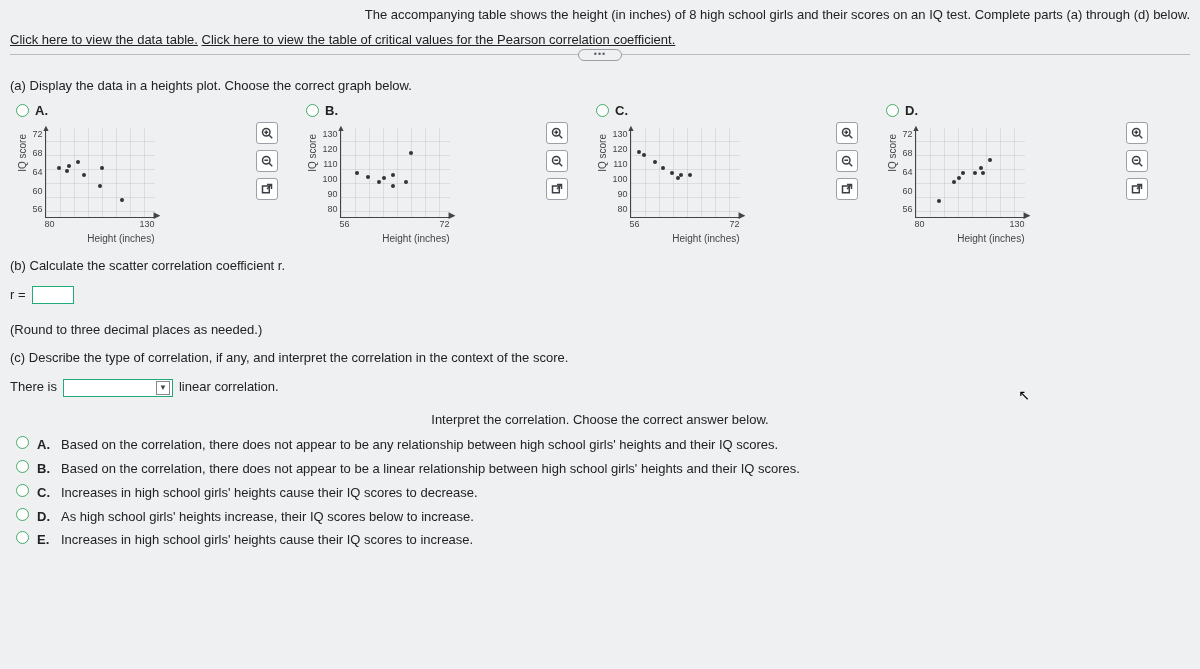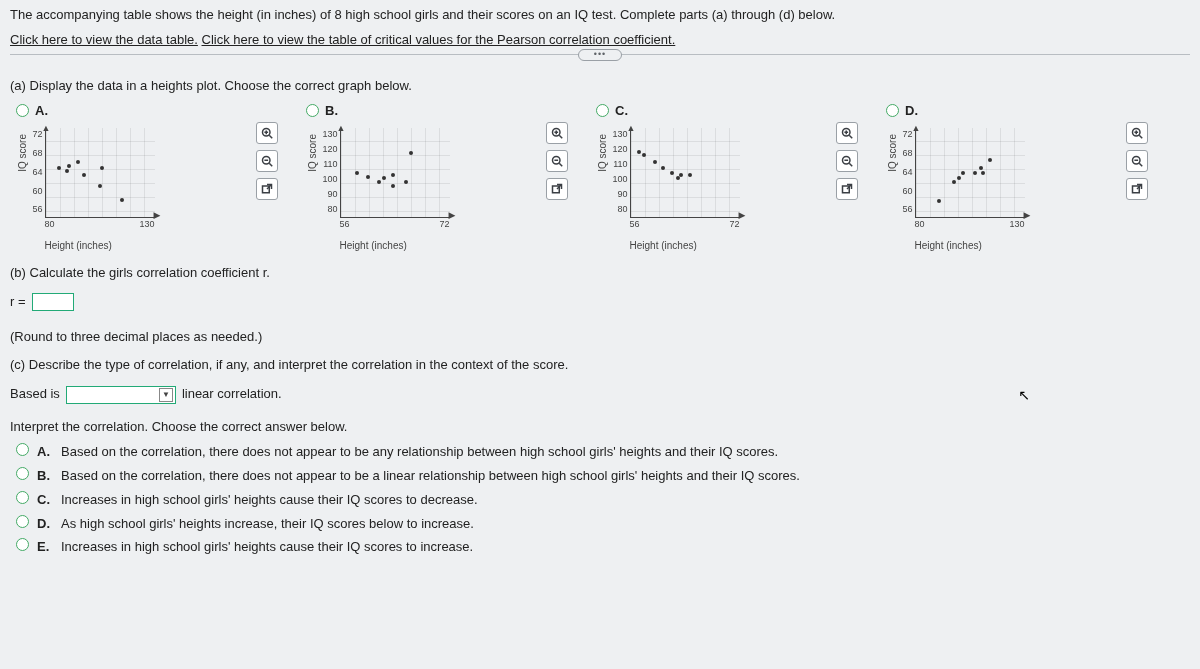--- a/index.html
+++ b/index.html
@@ -7,21 +7,21 @@
     font-family: Arial, Helvetica, sans-serif;
     font-size: 13px;
     color: #222;
     background: #eef0f2;
     width: 1200px;
     height: 669px;
     position: relative;
     line-height: 1.45;
   }
   .container { padding: 6px 10px 10px 10px; }
-  .instr { margin-bottom: 6px; }
+  .instr { margin-bottom: 6px; text-align: right; }
   .link { text-decoration: underline; color: #222; cursor: pointer; }
   hr.top { border: none; border-top: 1px solid #b8bdc2; margin: 4px 0 0 0; }
 
   .ellipsis-pill {
     width: 44px; height: 12px; border: 1px solid #9aa0a6;
     border-radius: 10px; margin: 0 auto 10px auto; display: flex;
     align-items: center; justify-content: center; font-size: 9px;
     color: #5f6368; letter-spacing: 1px; position: relative; top: -6px;
     background: #eef0f2;
   }
@@ -53,21 +53,21 @@
     border-bottom: 1.5px solid #444; position: relative;
     background-image:
       linear-gradient(to right, rgba(0,0,0,0.08) 1px, transparent 1px),
       linear-gradient(to top, rgba(0,0,0,0.08) 1px, transparent 1px);
     background-size: 14px 14px;
   }
   .plot .arr-up { position:absolute; left:-4px; top:-6px; font-size:9px; color:#444;}
   .plot .arr-rt { position:absolute; right:-6px; bottom:-5px; font-size:9px; color:#444;}
   .pt { position:absolute; width:4px; height:4px; border-radius:50%; background:#333; transform:translate(-50%,50%);}
   .xlab-row { font-size:9px; color:#444; display:flex; justify-content:space-between; width:110px; margin-left:0; }
-  .xlab-caption { font-size:10px; color:#444; text-align:left; width:110px; margin-top:8px;}
+  .xlab-caption { font-size:10px; color:#444; text-align:right; width:110px; margin-top:1px;}
 
   .side-icons {
     position:absolute; right:28px; top:20px; display:flex; flex-direction:column; gap:6px;
   }
   .icon-btn {
     width:22px; height:22px; border:1px solid #9aa0a6; border-radius:3px;
     background:#fff; display:flex; align-items:center; justify-content:center;
     font-size:12px; color:#3b3f44; cursor:pointer;
   }
   .icon-btn svg { width:12px; height:12px; stroke:#3b3f44; stroke-width:2; fill:none;}
@@ -350,38 +350,38 @@
                 <line x1="14" y1="2" x2="8" y2="8"></line>
               </svg>
             </div>
         </div>
       </div>
 
     </div>
   </div>
 
   <div class="section">
-    <div>(b) Calculate the girls correlation coefficient r.</div>
+    <div>(b) Calculate the scatter correlation coefficient r.</div>
     <div class="inline-row" style="margin-top:10px;">
       <span>r =</span>
       <span class="input-box"></span>
     </div>
     <div style="margin-top:16px;">(Round to three decimal places as needed.)</div>
   </div>
 
   <div class="section">
     <div>(c) Describe the type of correlation, if any, and interpret the correlation in the context of the score.</div>
     <div class="inline-row" style="margin-top:10px;">
-      <span>Based is</span>
+      <span>There is</span>
       <span class="select-box">
           <span class="caret">▼</span>
         </span>
       <span>linear correlation.</span>
     </div>
-    <div style="margin-top:14px;">Interpret the correlation. Choose the correct answer below.</div>
+    <div style="margin-top:14px;text-align:center;">Interpret the correlation. Choose the correct answer below.</div>
 
     <div class="mc-list">
       <div class="mc-item">
         <span class="radio"></span>
         <span class="mc-label">A.</span>
         <span class="mc-text">Based on the correlation, there does not appear to be any relationship between high school girls' heights and their IQ scores.</span>
       </div>
       <div class="mc-item">
         <span class="radio"></span>
         <span class="mc-label">B.</span>

